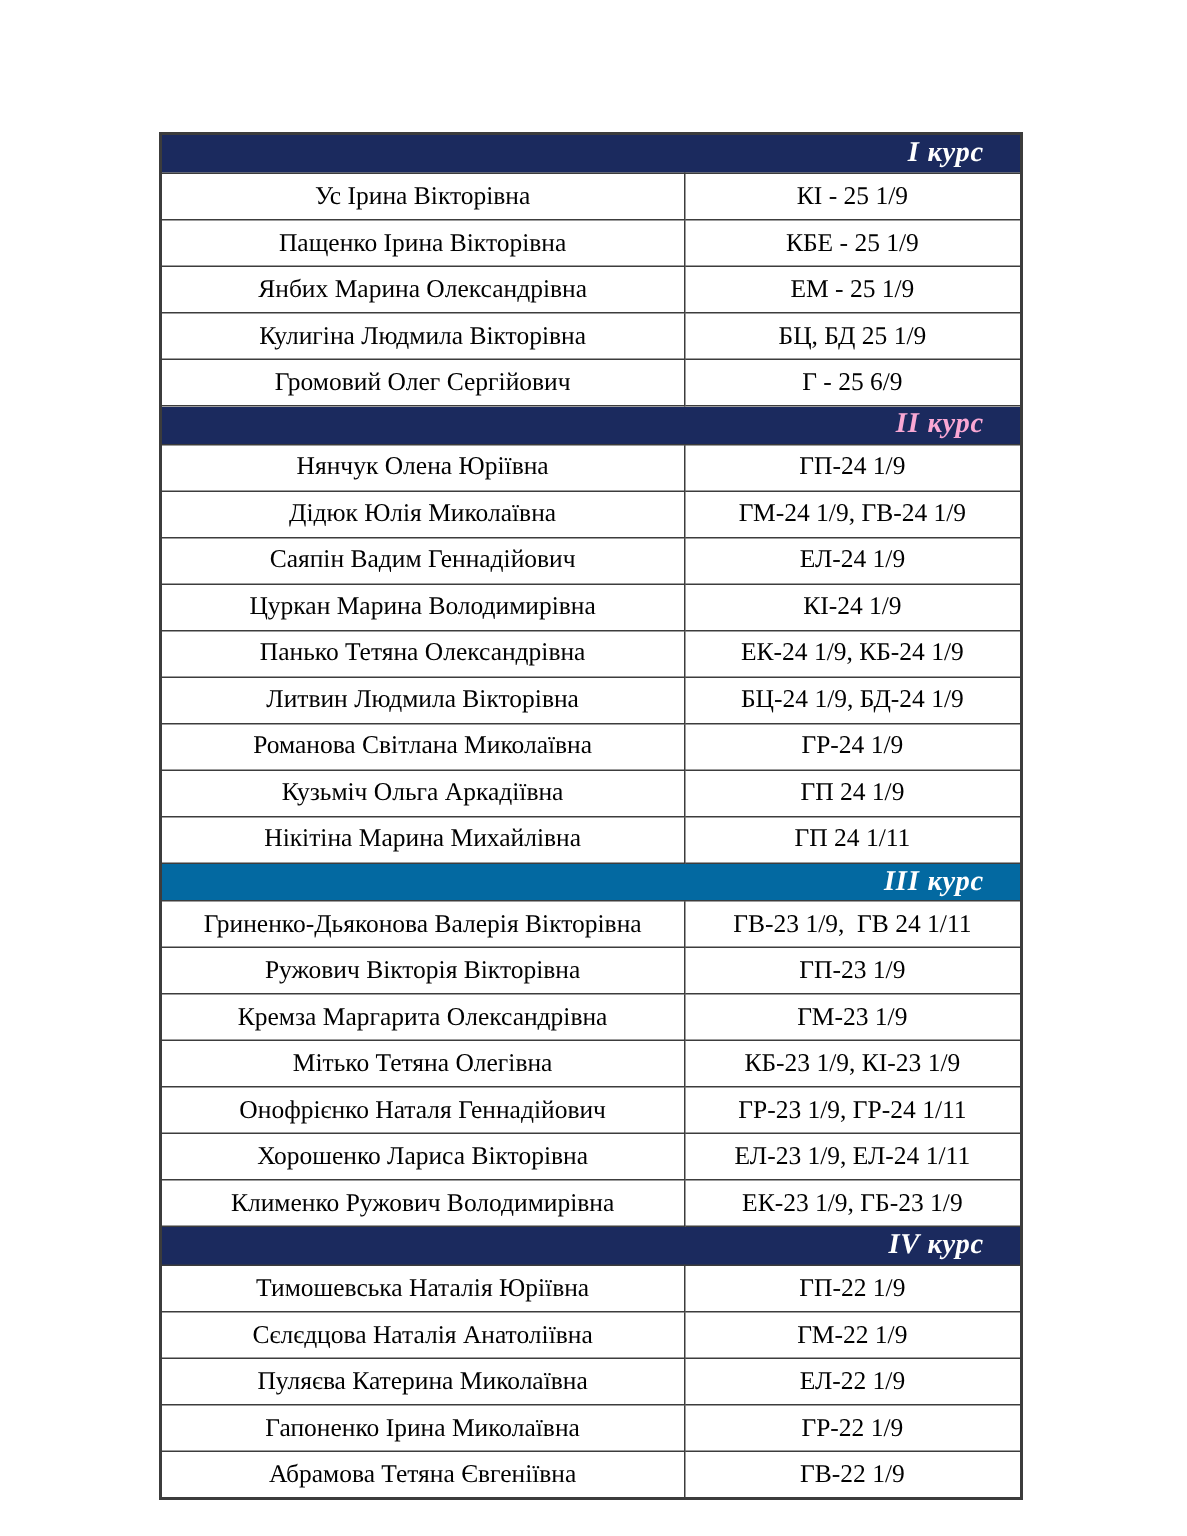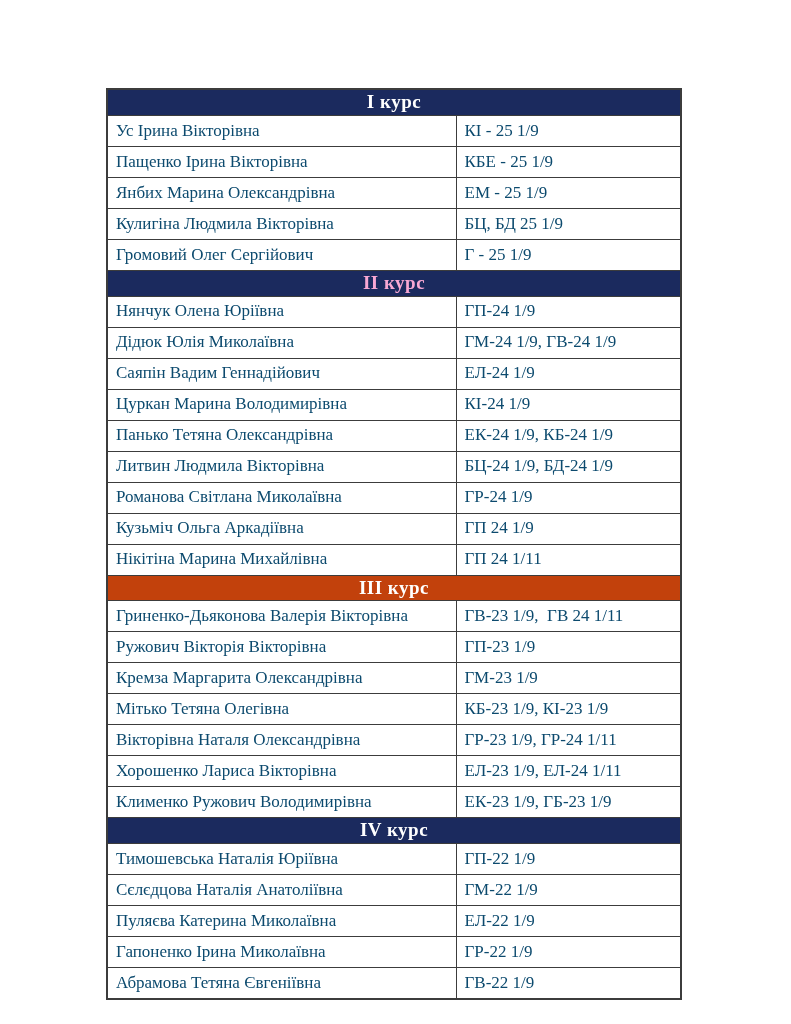--- a/index.html
+++ b/index.html
@@ -23,34 +23,36 @@
     top: 88px;
     width: 574px;
     border-collapse: collapse;
     table-layout: fixed;
     border: 2px solid #3c3c3c;
   }
   table.roster td {
     border: 1px solid #3c3c3c;
     font-size: 17px;
     line-height: 1.2;
-    color: #0c4a6e;
+    color: #000000;
     padding: 2px 8px;
     height: 26px;
     vertical-align: middle;
     white-space: pre-wrap;
     overflow: hidden;
+    text-align: center;
   }
   tr.section-row td {
-    text-align: center;
+    text-align: right;
     font-weight: bold;
     font-size: 19px;
     height: 22px;
-    padding: 1px 8px;
+    padding: 1px 24px;
     letter-spacing: 0.5px;
+    font-style: italic;
   }
 </style>
 </head>
 <body>
 
 <div class="page">
   <table class="roster">
     <colgroup>
       <col style="width:349px">
       <col style="width:225px">
@@ -70,21 +72,21 @@
         <tr>
           <td>Янбих Марина Олександрівна</td>
           <td>ЕМ - 25 1/9</td>
         </tr>
         <tr>
           <td>Кулигіна Людмила Вікторівна</td>
           <td>БЦ, БД 25 1/9</td>
         </tr>
         <tr>
           <td>Громовий Олег Сергійович</td>
-          <td>Г - 25 1/9</td>
+          <td>Г - 25 6/9</td>
         </tr>
         <tr class="section-row">
           <td colspan="2" style="background: rgb(27, 42, 94); color: #f9a8d4;">ІІ курс</td>
         </tr>
         <tr>
           <td>Нянчук Олена Юріївна</td>
           <td>ГП-24 1/9</td>
         </tr>
         <tr>
           <td>Дідюк Юлія Миколаївна</td>
@@ -112,40 +114,40 @@
         </tr>
         <tr>
           <td>Кузьміч Ольга Аркадіївна</td>
           <td>ГП 24 1/9</td>
         </tr>
         <tr>
           <td>Нікітіна Марина Михайлівна</td>
           <td>ГП 24 1/11</td>
         </tr>
         <tr class="section-row">
-          <td colspan="2" style="background: #c2410c; color: rgb(255, 255, 255);">ІІІ курс</td>
+          <td colspan="2" style="background: #0369a1; color: rgb(255, 255, 255);">ІІІ курс</td>
         </tr>
         <tr>
           <td>Гриненко-Дьяконова Валерія Вікторівна</td>
           <td>ГВ-23 1/9,  ГВ 24 1/11</td>
         </tr>
         <tr>
           <td>Ружович Вікторія Вікторівна</td>
           <td>ГП-23 1/9</td>
         </tr>
         <tr>
           <td>Кремза Маргарита Олександрівна</td>
           <td>ГМ-23 1/9</td>
         </tr>
         <tr>
           <td>Мітько Тетяна Олегівна</td>
           <td>КБ-23 1/9, КІ-23 1/9</td>
         </tr>
         <tr>
-          <td>Вікторівна Наталя Олександрівна</td>
+          <td>Онофрієнко Наталя Геннадійович</td>
           <td>ГР-23 1/9, ГР-24 1/11</td>
         </tr>
         <tr>
           <td>Хорошенко Лариса Вікторівна</td>
           <td>ЕЛ-23 1/9, ЕЛ-24 1/11</td>
         </tr>
         <tr>
           <td>Клименко Ружович Володимирівна</td>
           <td>ЕК-23 1/9, ГБ-23 1/9</td>
         </tr>

